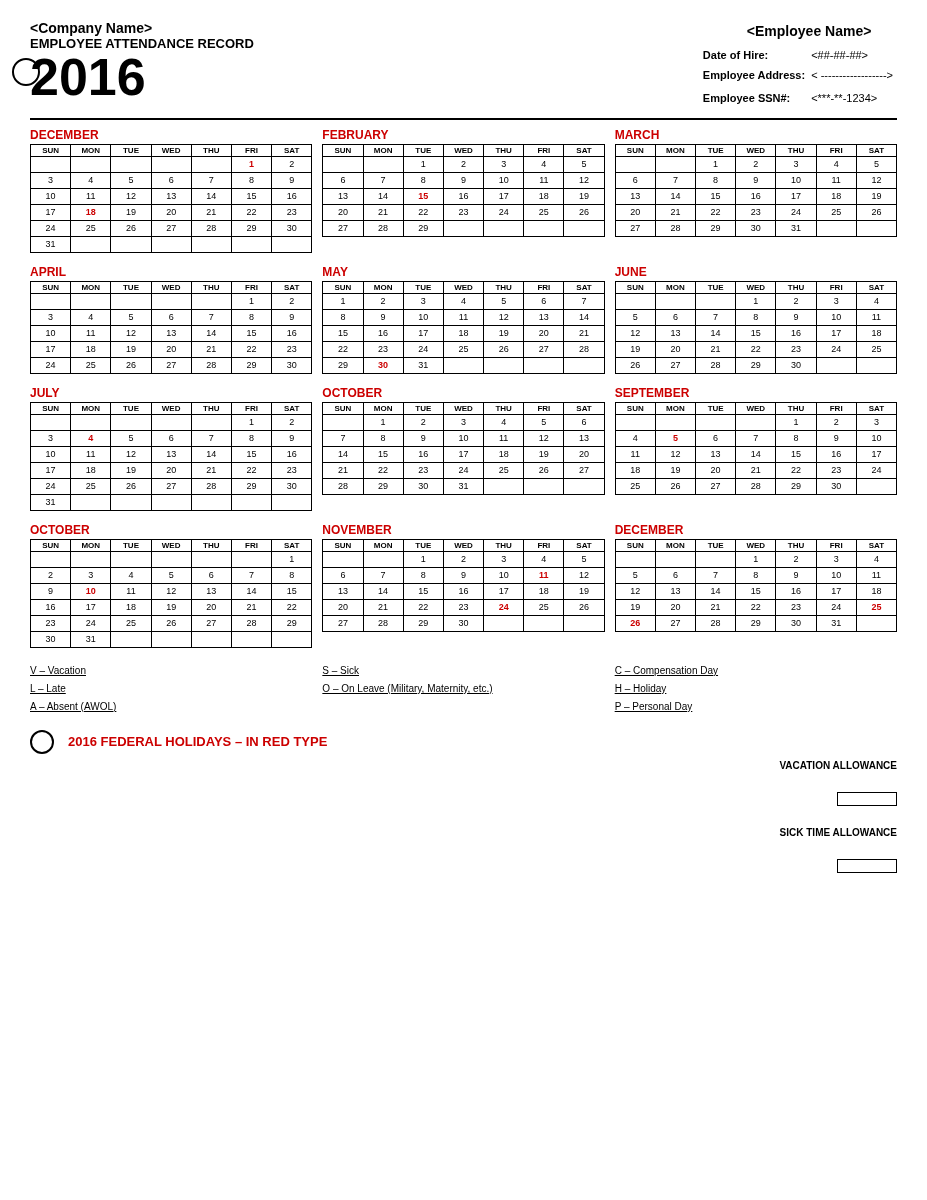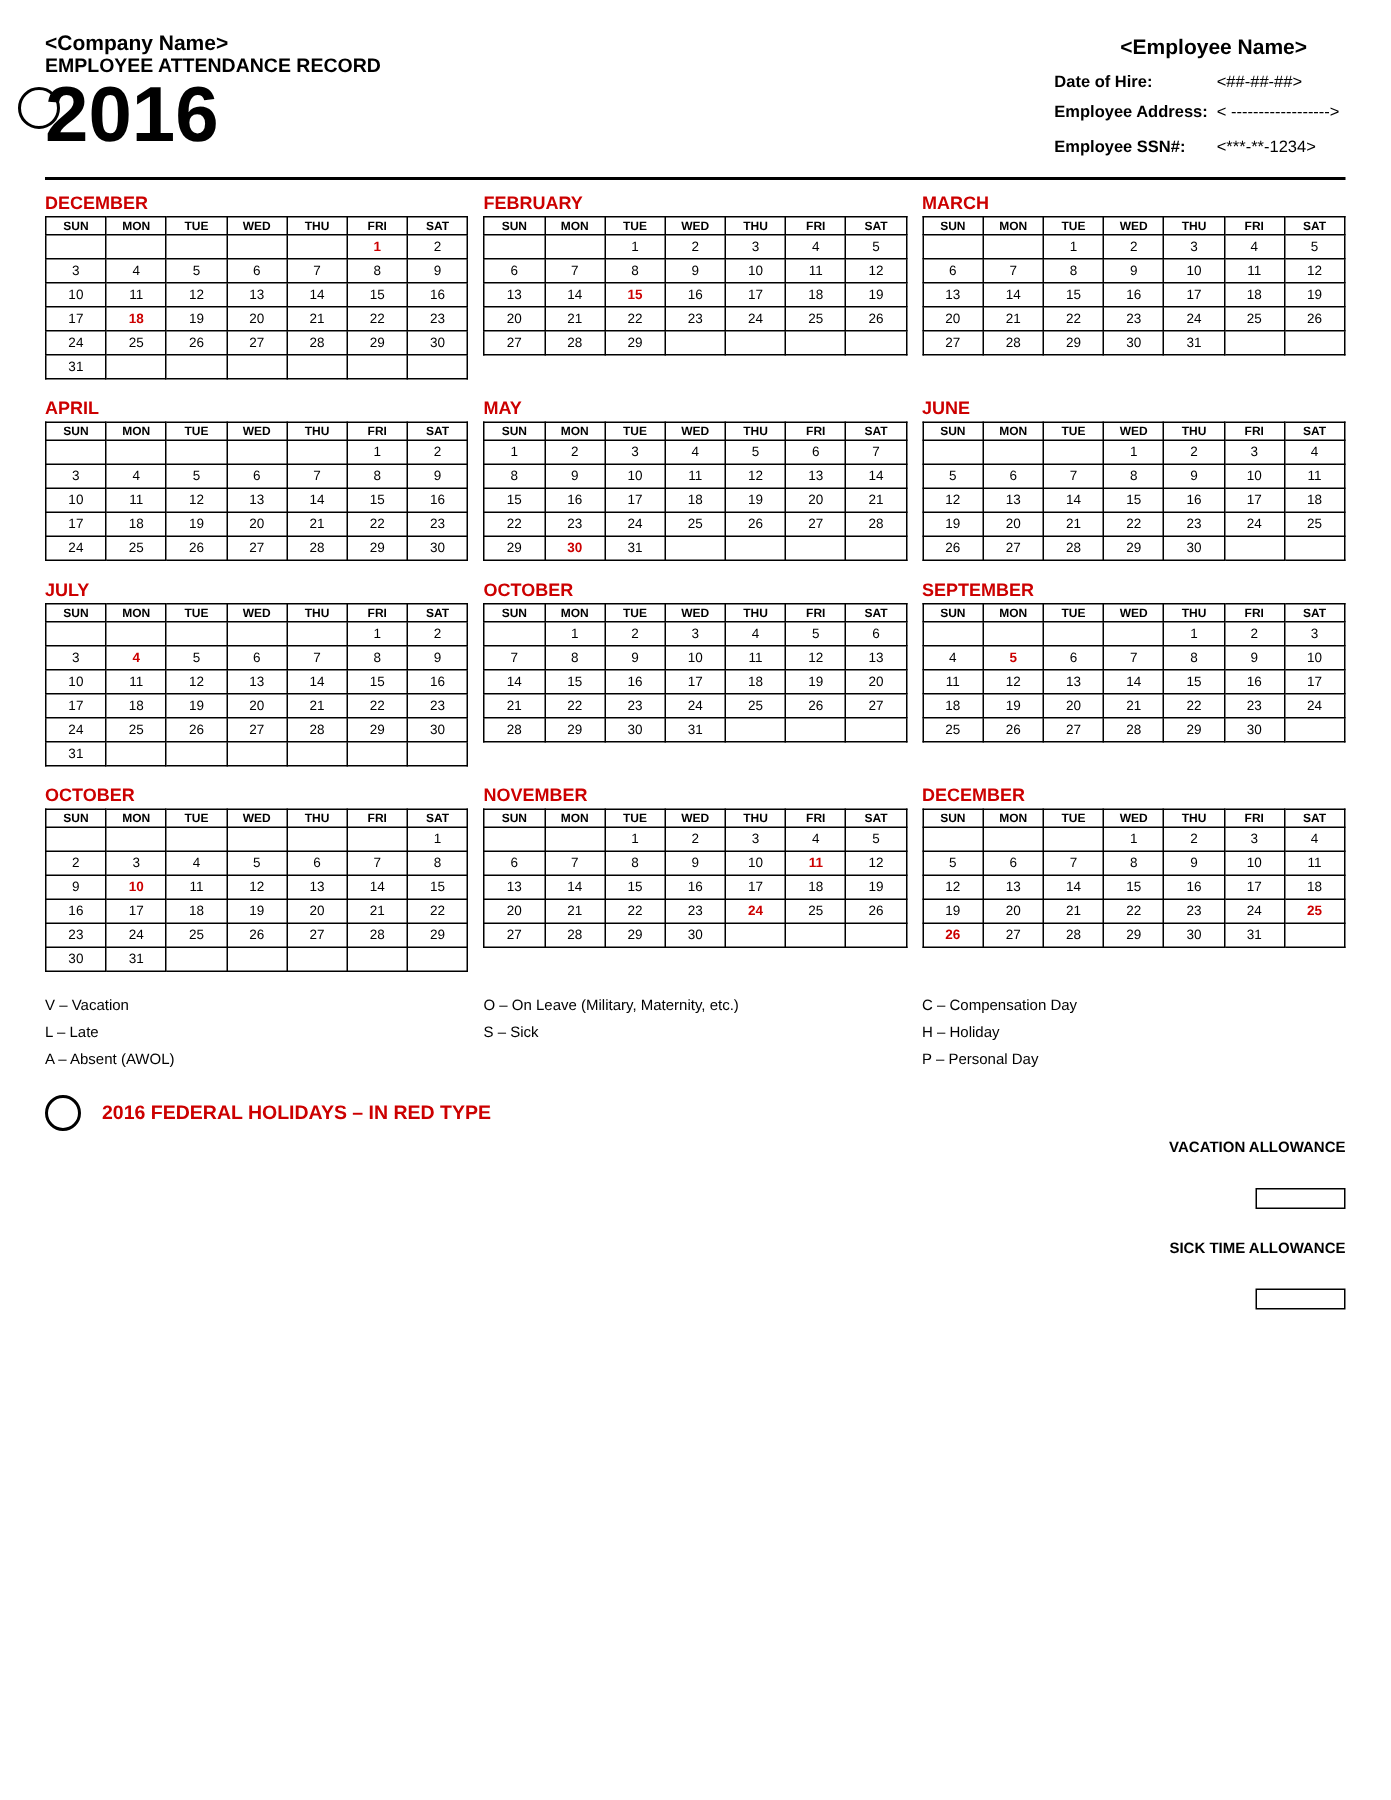--- a/index.html
+++ b/index.html
@@ -89,20 +89,21 @@
       width: 14%;
     }
     .red { color: #cc0000; font-weight: bold; }
     .legend-section {
       display: grid;
       grid-template-columns: repeat(3, 1fr);
       gap: 4px 10px;
       margin-top: 14px;
       font-size: 10px;
       line-height: 1.8;
+      text-decoration: underline;
     }
     .holidays-section {
       margin-top: 14px;
     }
     .holidays-title {
       font-size: 13px;
       font-weight: bold;
       color: #cc0000;
     }
     .allowance-row {
@@ -950,22 +951,22 @@
       </div>
     </div>
 
   <div class="legend-section">
     <div id="legend-col1">
         <div>V – Vacation</div>
         <div>L – Late</div>
         <div>A – Absent (AWOL)</div>
       </div>
     <div id="legend-col2">
+        <div>S – Sick</div>
         <div>O – On Leave (Military, Maternity, etc.)</div>
-        <div>S – Sick</div>
       </div>
     <div id="legend-col3">
         <div>C – Compensation Day</div>
         <div>H – Holiday</div>
         <div>P – Personal Day</div>
       </div>
   </div>
 
   <div class="holidays-section">
     <div style="display:flex; align-items:center; gap:8px;">

